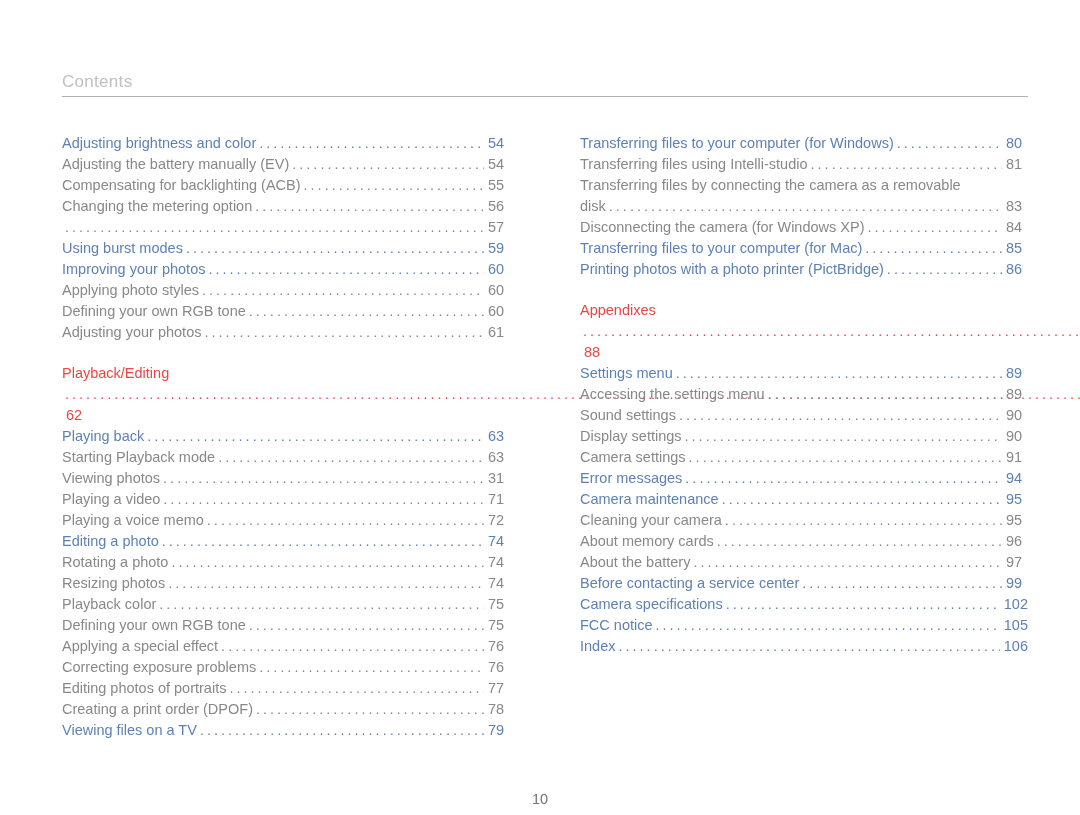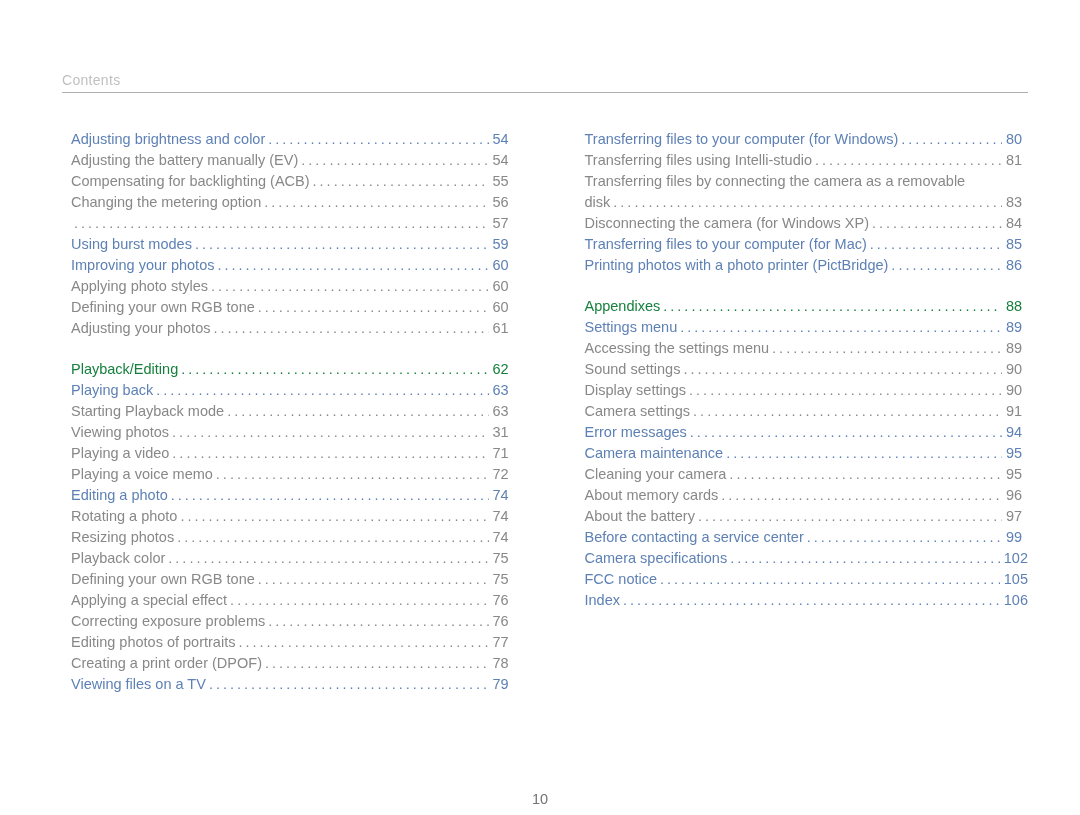--- a/index.html
+++ b/index.html
@@ -7,48 +7,47 @@
     margin: 0;
     width: 1080px;
     height: 815px;
     background: #fff;
     font-family: Arial, Helvetica, sans-serif;
     color: #666;
     padding: 72px 52px 30px 62px;
     position: relative;
   }
   .header {
-    font-size: 14px;
+    font-size: 17px;
     color: #c0c0c0;
     letter-spacing: 0.3px;
     margin-bottom: 4px;
     font-weight: 300;
   }
   .rule {
     border: none;
     border-top: 1px solid #b0b0b0;
     margin: 0 0 36px 0;
   }
   .columns {
     display: flex;
     gap: 70px;
-    margin-left: 9px;
   }
   .col {
     flex: 1;
     min-width: 0;
   }
   .entry {
     display: flex;
     align-items: baseline;
     font-size: 14.5px;
     line-height: 1.45;
     white-space: nowrap;
   }
-  .entry.section { color: #15803d; margin-top: 10px; }
+  .entry.section { color: #ef4444; margin-top: 10px; flex-direction: column; }
   .entry .label { flex-shrink: 0; }
   .entry .dots {
     flex: 1;
     overflow: hidden;
     letter-spacing: 3px;
     color: inherit;
     padding: 0 3px;
   }
   .entry .num {
     flex-shrink: 0;

